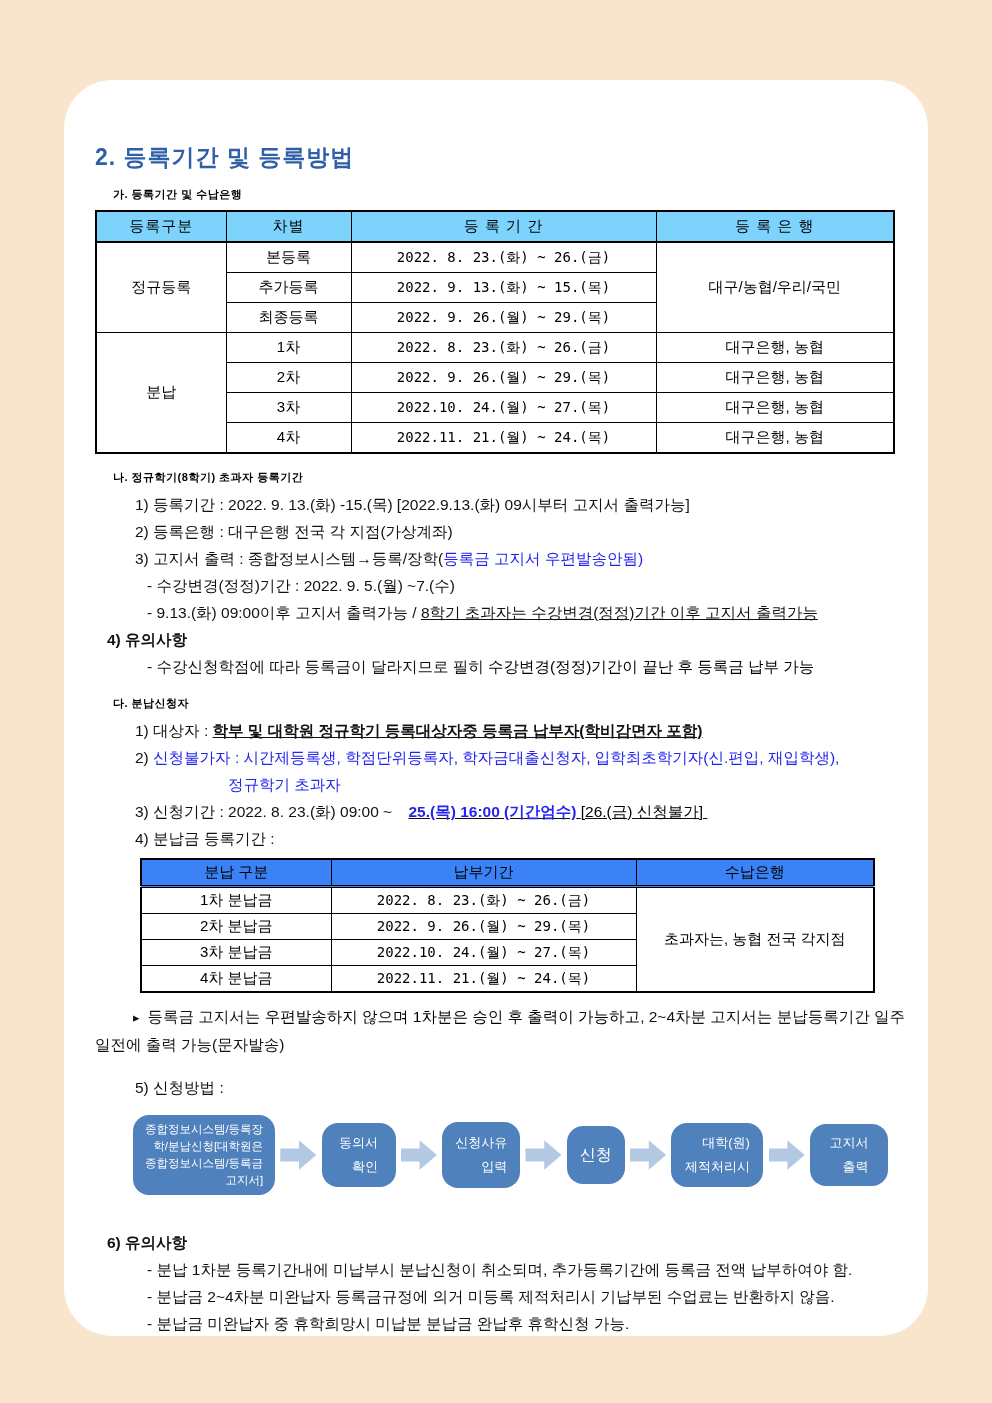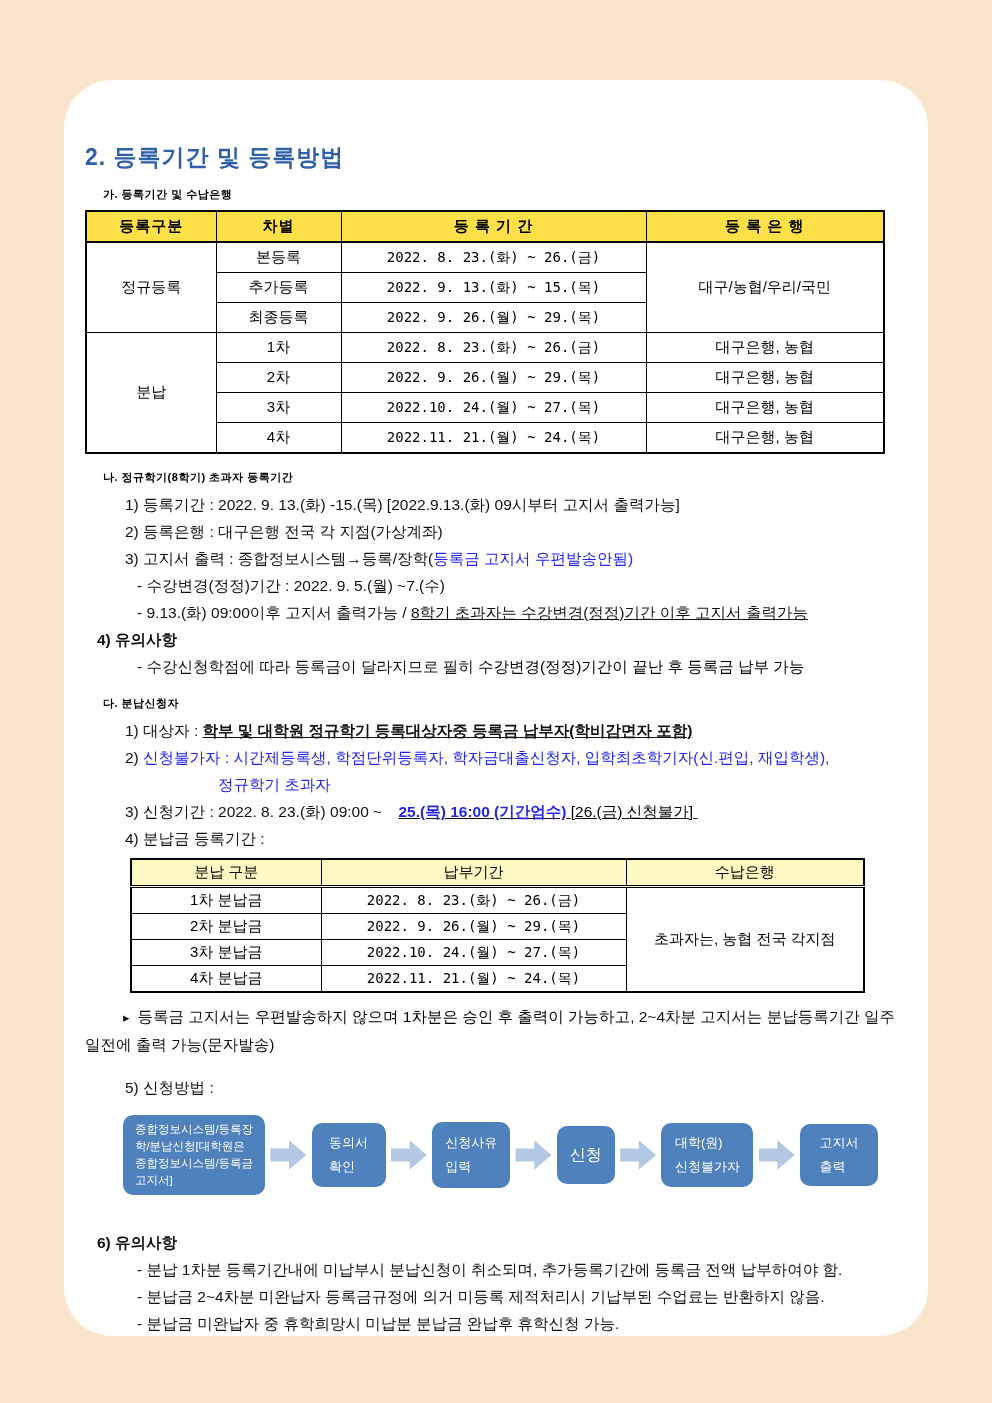--- a/index.html
+++ b/index.html
@@ -8,42 +8,42 @@
     width: 992px; height: 1403px;
     background: #F9E4CC;
     font-family: "Liberation Sans", "DejaVu Sans", sans-serif;
     color: #111;
     position: relative;
   }
   .card {
     position: absolute; left: 64px; top: 80px;
     width: 864px; height: 1256px;
     background: #FFFFFF; border-radius: 48px;
-    padding: 62px 30px 0 21px;
+    padding: 62px 30px 0 31px;
     overflow: hidden;
   }
   .page-title {
     margin: 0 0 14px 0;
     font-size: 23px; font-weight: bold; letter-spacing: 1px;
     color: #2E5FA8;
   }
   .sec-heading {
     margin: 0 0 8px 18px;
     font-size: 11px; font-weight: bold; letter-spacing: 0.5px; color:#000;
   }
   .sec-heading.tight { margin-bottom: 6px; }
 
   
   table { border-collapse: collapse; font-size: 15px; text-align: center; color:#000; }
   .tbl1 { width: 800px; border: 2.5px solid #000; }
   .tbl1 th, .tbl1 td { border: 1.5px solid #000; padding: 5px 4px; height: 30px; }
-  .tbl1 thead th { background: #fde047; font-weight: bold; letter-spacing: 1px; border-bottom: 2.5px solid #000; }
+  .tbl1 thead th { background: #7dd3fc; font-weight: normal; letter-spacing: 1px; border-bottom: 2.5px solid #000; }
   .tbl2 { width: 735px; margin: 6px 0 0 45px; border: 2px solid #000; }
   .tbl2 th, .tbl2 td { border: 1.2px solid #000; padding: 3px 4px; height: 24px; font-weight: normal; }
-  .tbl2 thead th { background: #fef9c3; border-bottom: 3px double #000; }
+  .tbl2 thead th { background: #3b82f6; border-bottom: 3px double #000; }
   .mono { font-family: "DejaVu Sans Mono", "Liberation Mono", monospace; font-size: 14px; }
 
   
   .ln { margin: 0 0 0 40px; font-size: 15.5px; line-height: 27px; }
   .ln.dash { margin-left: 52px; }
   .ln.indent2 { margin-left: 133px; }
   .bold { font-weight: bold; margin-left: 12px; }
   .blue { color: #2424EE; }
   .red { color: #000000; font-weight: normal; }
   .bu { font-weight: bold; text-decoration: underline; }
@@ -55,23 +55,23 @@
     text-indent: 38px; width: 810px;
   }
   .note-par .bullet { font-size: 13px; margin-right: 8px; }
 
   
   .flow {
     margin: 14px 0 0 38px; width: 755px;
     display: flex; align-items: center; justify-content: space-between;
   }
   .fbox {
-    background: #4F81BD; color: #fff; border-radius: 10px;
+    background: #4F81BD; color: #fff; border-radius: 16px;
     display: flex; align-items: center; justify-content: center;
-    text-align: left; white-space: pre-line;
+    text-align: right; white-space: pre-line;
   }
   .fbox.b1 { width: 142px; min-height: 80px; font-size: 11.5px; line-height: 17px; padding: 5px 2px; }
   .fbox.b2 { width: 74px;  height: 64px; font-size: 13px; line-height: 24px; }
   .fbox.b3 { width: 78px;  height: 66px; font-size: 13px; line-height: 24px; }
   .fbox.b4 { width: 58px;  height: 58px; font-size: 16px; }
   .fbox.b5 { width: 92px;  height: 64px; font-size: 13px; line-height: 24px; }
   .fbox.b6 { width: 78px;  height: 62px; font-size: 13px; line-height: 24px; }
   .farrow {
     width: 36px; height: 32px; background: #B3C9E3; flex: none;
     clip-path: polygon(0 30%, 52% 30%, 52% 4%, 100% 50%, 52% 96%, 52% 70%, 0 70%);
@@ -196,21 +196,21 @@
     <div class="farrow"></div>
     <div class="fbox b2">동의서
 확인</div>
     <div class="farrow"></div>
     <div class="fbox b3">신청사유
 입력</div>
     <div class="farrow"></div>
     <div class="fbox b4">신청</div>
     <div class="farrow"></div>
     <div class="fbox b5">대학(원)
-신청불가자</div>
+제적처리시</div>
     <div class="farrow"></div>
     <div class="fbox b6">고지서
 출력</div>
   </div>
 
   <div class="gap-l"></div>
   <div class="gap-s"></div>
   <p class="ln bold">6) 유의사항</p>
   <p class="ln dash">- 분납 1차분 등록기간내에 미납부시 분납신청이 취소되며, 추가등록기간에 등록금 전액 납부하여야 함.</p>
   <p class="ln dash">- 분납금 2~4차분 미완납자 등록금규정에 의거 미등록 제적처리시 기납부된 수업료는 반환하지 않음.</p>

